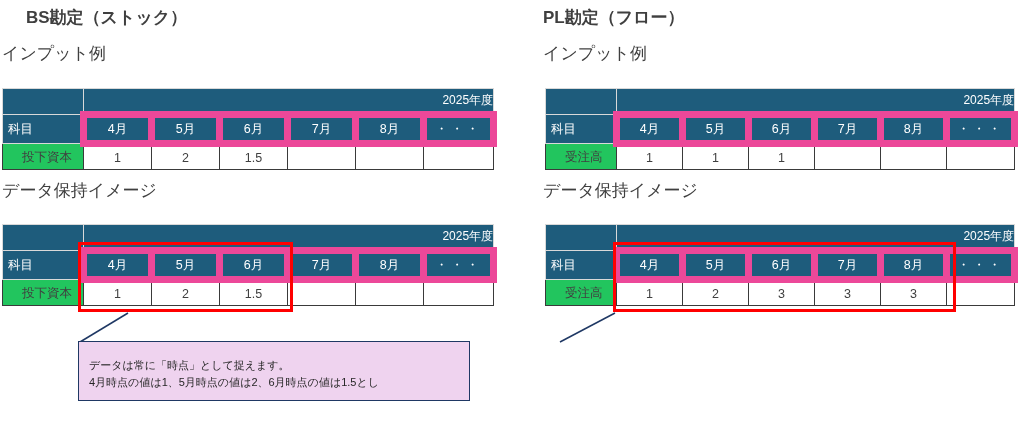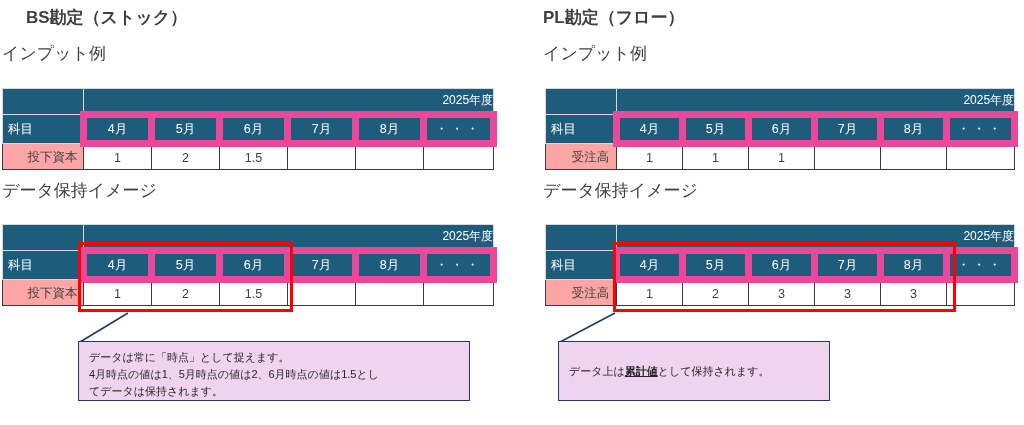--- a/index.html
+++ b/index.html
@@ -72,23 +72,23 @@
     border: 1px solid #d9d9d9;
   }
   table.grid td.hd-item {
     background: #1e5c7c;
     color: #ffffff;
     border: 1px solid #d9d9d9;
     text-align: left;
     padding-left: 5px;
   }
   table.grid td.rowlabel {
-    text-align: center;
+    text-align: left;
     padding-left: 19px;
-    background: #fca5a5;
+    background: #22c55e;
     color: #404040;
   }
   table.grid td.dots {
     letter-spacing: 3px;
   }
 
   
   .redbox {
     position: absolute;
     border: 3px solid #ff0000;
@@ -98,21 +98,21 @@
 
   
   .callout {
     position: absolute;
     background: #efd3ef;
     border: 1.5px solid #1f3864;
     box-sizing: border-box;
     font-size: 11px;
     line-height: 17px;
     color: #262626;
-    padding: 7px 10px;
+    padding: 15px 10px;
   }
   .callout.center {
     display: flex;
     align-items: center;
   }
   .callout b {
     font-weight: bold;
     text-decoration: underline;
   }
   .leader {
@@ -206,21 +206,20 @@
 
   <div class="redbox" style="left:78px; top:242px; width:215px; height:70px;"></div>
 
   <svg class="leader" style="left:0; top:300px; width:200px; height:50px;">
     <line x1="128" y1="13" x2="80" y2="42" stroke="#1f3864" stroke-width="1.5"></line>
   </svg>
 
   <div class="callout" style="left:78px; top:341px; width:392px; height:60px;">
     <div>データは常に「時点」として捉えます。</div>
     <div>4月時点の値は1、5月時点の値は2、6月時点の値は1.5とし</div>
-    <div>てデータは保持されます。</div>
   </div>
 
 </div>
 
 <div class="panel panel-right">
 
   <div class="heading-main" style="left:31px; top:6px;">PL勘定（フロー）</div>
 
   <div class="heading-sub" style="left:31px; top:42px;">インプット例</div>
 
@@ -297,19 +296,14 @@
     </tr>
   </tbody>
     </table>
 
   <div class="redbox" style="left:101px; top:242px; width:343px; height:70px;"></div>
 
   <svg class="leader" style="left:0; top:300px; width:200px; height:50px;">
     <line x1="103" y1="13" x2="48" y2="42" stroke="#1f3864" stroke-width="1.5"></line>
   </svg>
 
-  <div class="callout center" style="left:46px; top:341px; width:272px; height:60px;">
-    <div>
-      <span>データ上は</span><b>累計値</b><span>として保持されます。</span>
-    </div>
-  </div>
 
 </div>
 
 </body></html>

